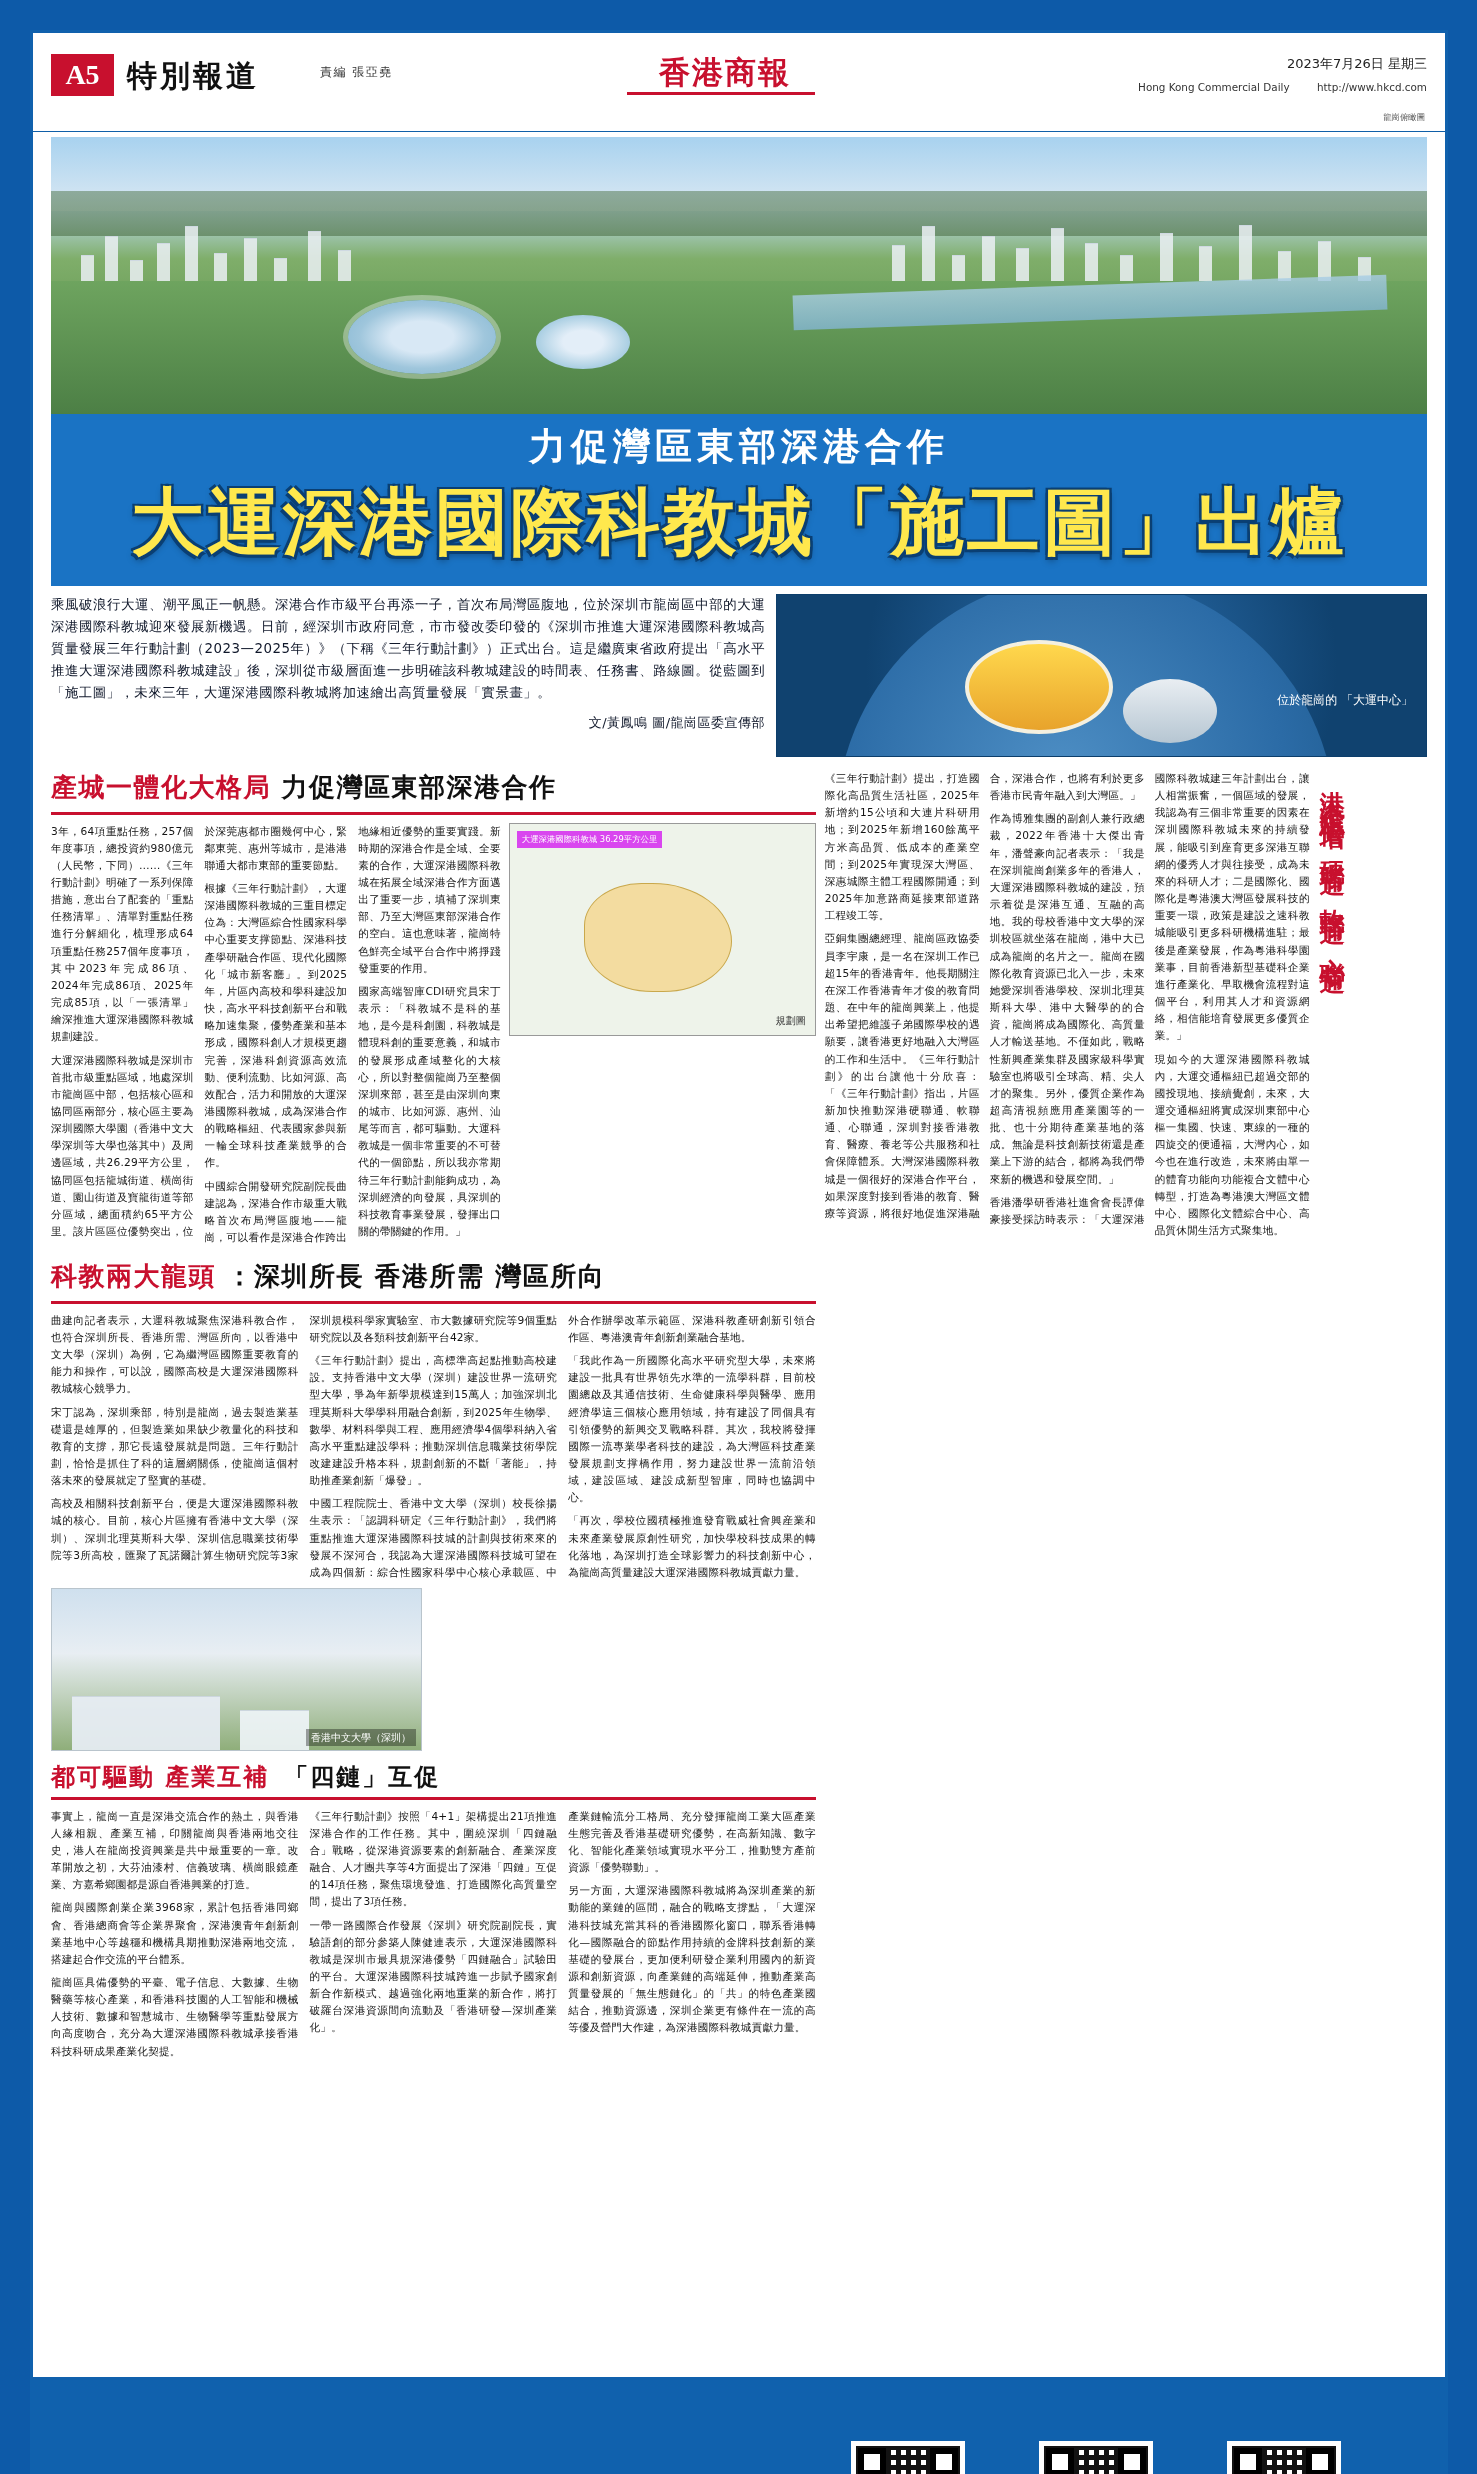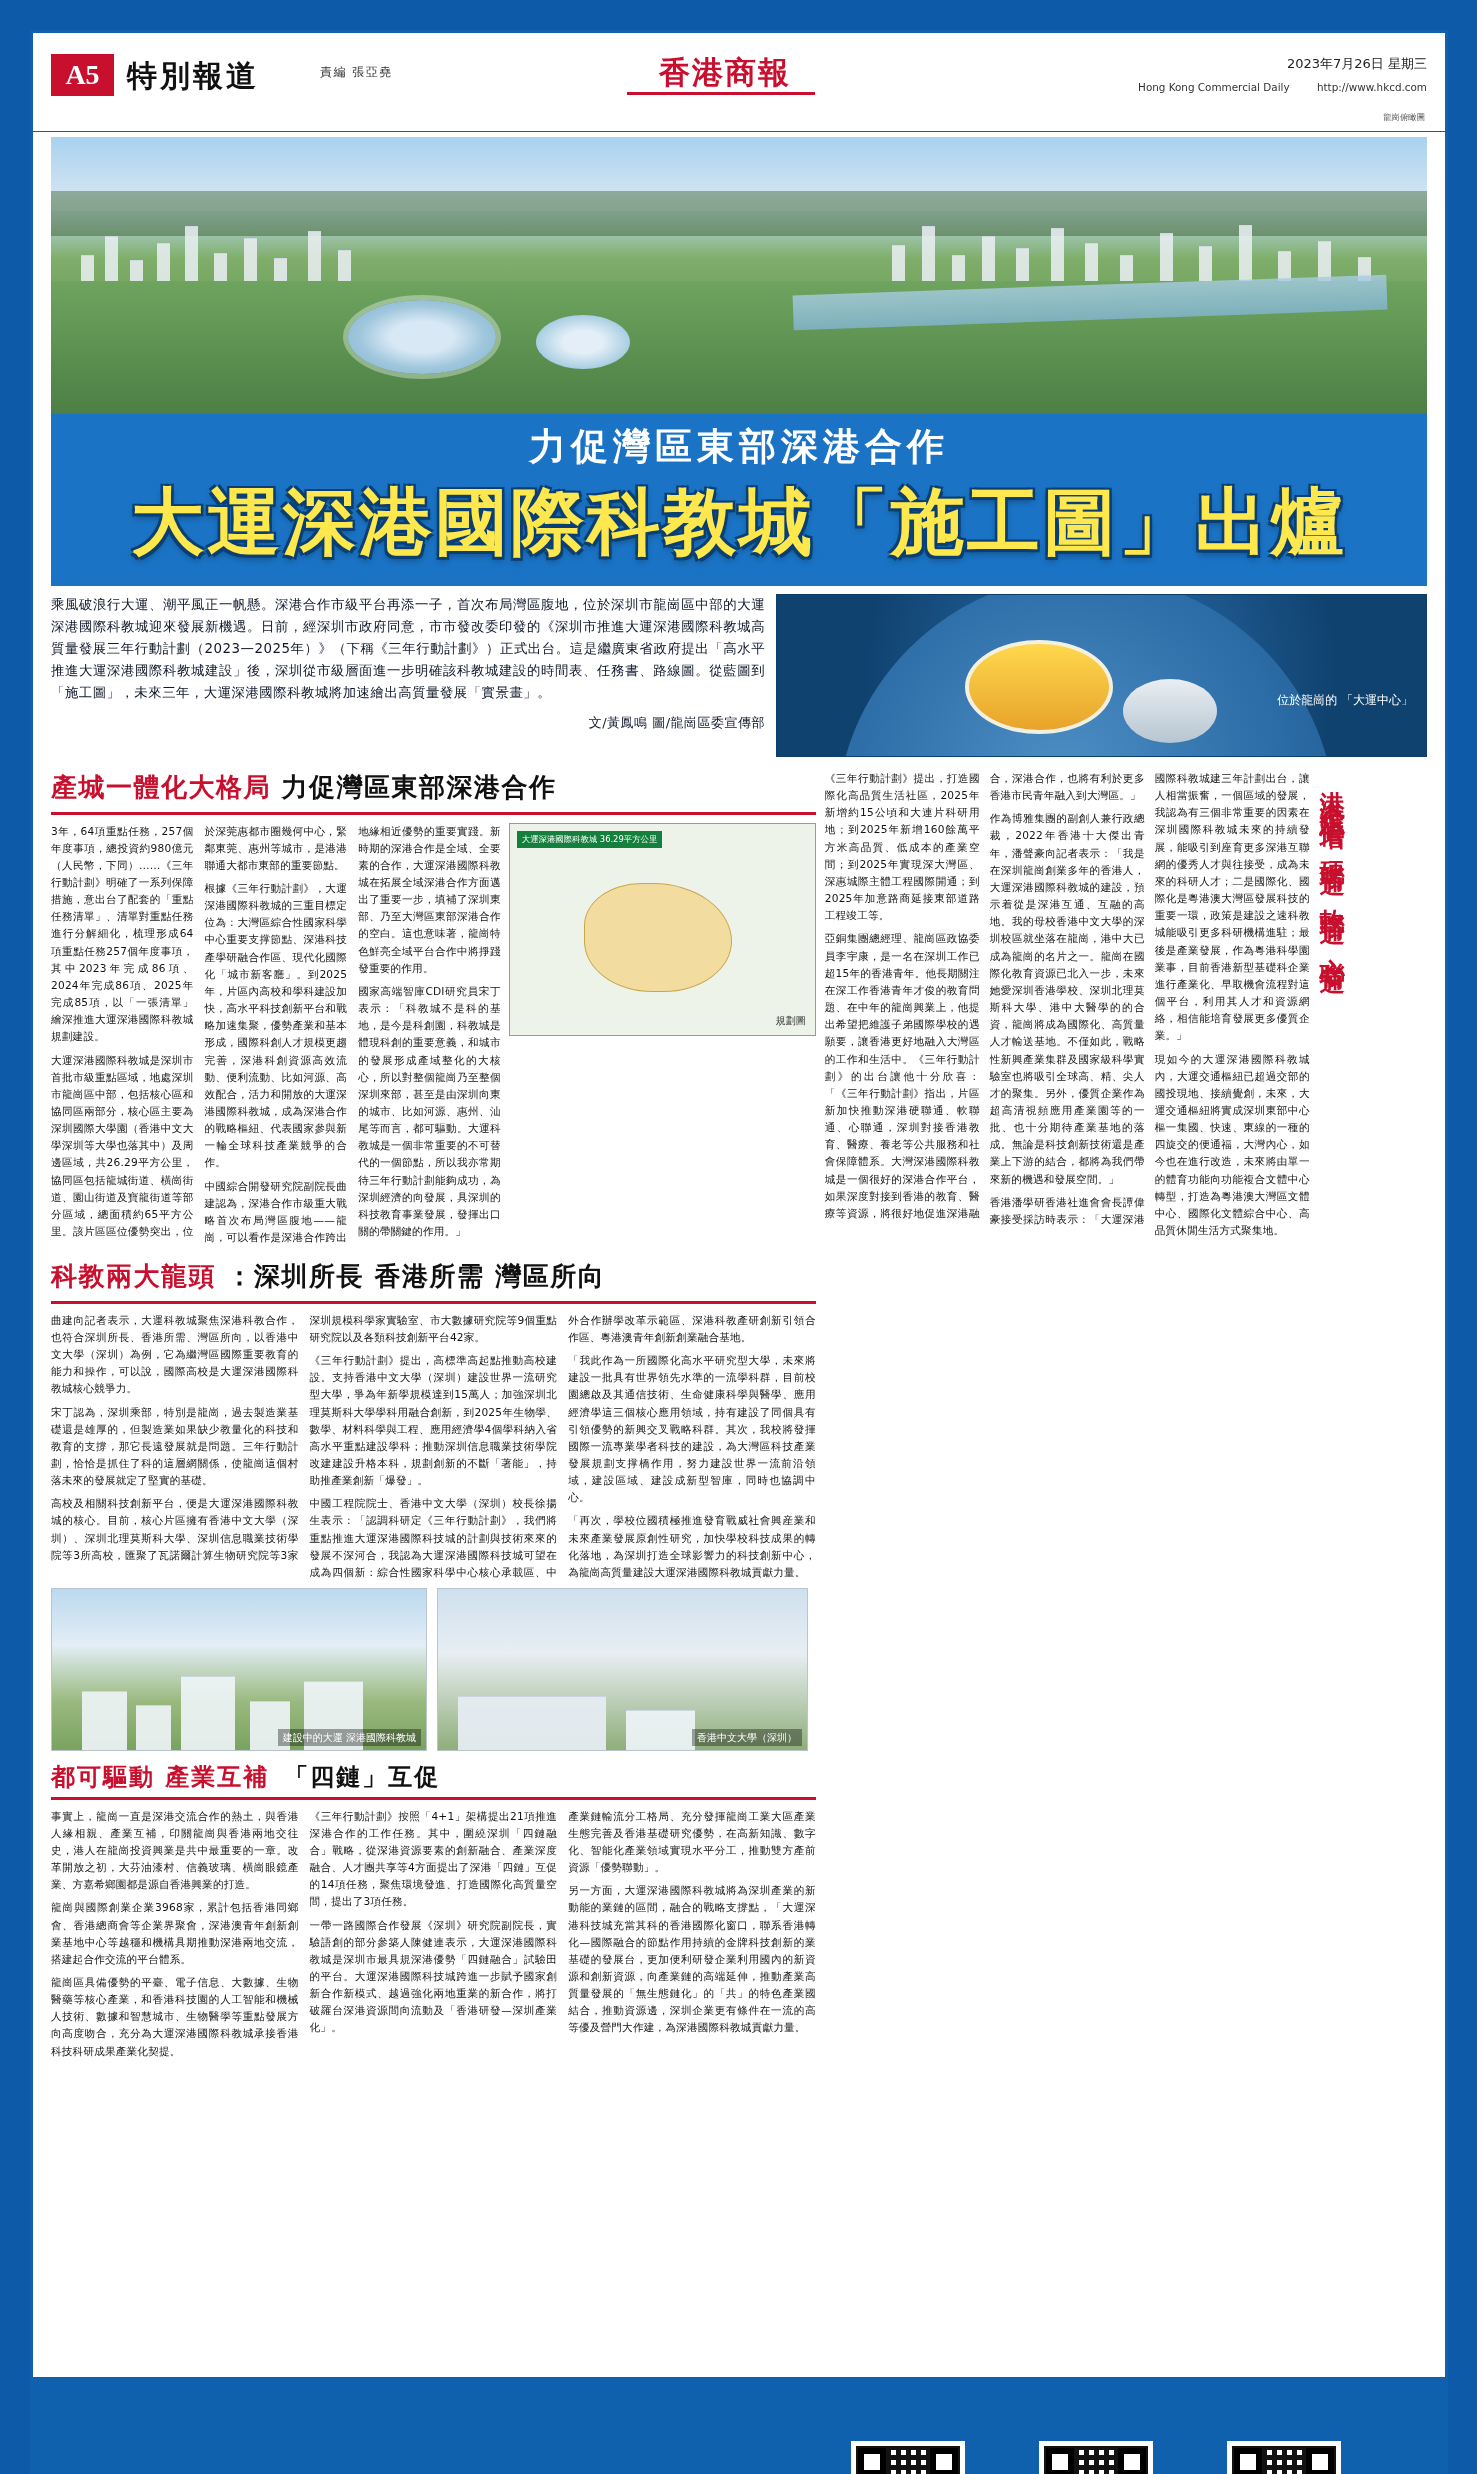--- a/index.html
+++ b/index.html
@@ -155,21 +155,21 @@
   p.txt {
     font-size:10.6px; line-height:1.62; color:#141414; text-align:justify;
     margin:0 0 6px 0; letter-spacing:0.2px;
     font-family:"DejaVu Sans", sans-serif;
   }
   .map-box {
     width:307px; height:213px; border:1px solid #999; background:#eef3ea;
     position:relative; float:right; margin:0 0 6px 8px;
   }
   .map-box .redlabel {
-    position:absolute; left:7px; top:7px; background:#15803d; color:#fff;
+    position:absolute; left:7px; top:7px; background:#d946ef; color:#fff;
     font-size:8.4px; padding:3px 5px; line-height:1.35;
   }
   .map-box .blob {
     position:absolute; left:74px; top:59px; width:148px; height:109px;
     background:#f3dca0; border:1px solid #c9a84c; border-radius:42% 58% 50% 50%;
   }
   .map-box .cap {
     position:absolute; right:9px; bottom:7px; font-size:10px; color:#333;
   }
   .photo {
@@ -329,28 +329,20 @@
         <p class="txt">曲建向記者表示，大運科教城聚焦深港科教合作，也符合深圳所長、香港所需、灣區所向，以香港中文大學（深圳）為例，它為繼灣區國際重要教育的能力和操作，可以說，國際高校是大運深港國際科教城核心競爭力。</p>
         <p class="txt">宋丁認為，深圳乘部，特別是龍崗，過去製造業基礎還是雄厚的，但製造業如果缺少教量化的科技和教育的支撐，那它長遠發展就是問題。三年行動計劃，恰恰是抓住了科的這層網關係，使龍崗這個村落未來的發展就定了堅實的基礎。</p>
         <p class="txt">高校及相關科技創新平台，便是大運深港國際科教城的核心。目前，核心片區擁有香港中文大學（深圳）、深圳北理莫斯科大學、深圳信息職業技術學院等3所高校，匯聚了瓦諾爾計算生物研究院等3家深圳規模科學家實驗室、市大數據研究院等9個重點研究院以及各類科技創新平台42家。</p>
         <p class="txt">《三年行動計劃》提出，高標準高起點推動高校建設。支持香港中文大學（深圳）建設世界一流研究型大學，爭為年新學規模達到15萬人；加強深圳北理莫斯科大學學科用融合創新，到2025年生物學、數學、材料科學與工程、應用經濟學4個學科納入省高水平重點建設學科；推動深圳信息職業技術學院改建建設升格本科，規劃創新的不斷「著能」，持助推產業創新「爆發」。</p>
         <p class="txt">中國工程院院士、香港中文大學（深圳）校長徐揚生表示：「認調科研定《三年行動計劃》，我們將重點推進大運深港國際科技城的計劃與技術來來的發展不深河合，我認為大運深港國際科技城可望在成為四個新：綜合性國家科學中心核心承載區、中外合作辦學改革示範區、深港科教產研創新引領合作區、粵港澳青年創新創業融合基地。</p>
         <p class="txt">「我此作為一所國際化高水平研究型大學，未來將建設一批具有世界領先水準的一流學科群，目前校園總啟及其通信技術、生命健康科學與醫學、應用經濟學這三個核心應用領域，持有建設了同個具有引領優勢的新興交叉戰略科群。其次，我校將發揮國際一流專業學者科技的建設，為大灣區科技產業發展規劃支撑橋作用，努力建設世界一流前沿領域，建設區域、建設成新型智庫，同時也協調中心。</p>
         <p class="txt">「再次，學校位國積極推進發育戰威社會興産業和未來產業發展原創性研究，加快學校科技成果的轉化落地，為深圳打造全球影響力的科技創新中心，為龍崗高質量建設大運深港國際科教城貢獻力量。</p>
       </div>
 
       <div style="display:flex; gap:10px; margin-top:7px;">
-        <div class="photo campus" style="width:376px;height:163px">
-          <div class="bld" style="left:30px;width:45px;height:59px"></div>
-          <div class="bld" style="left:84px;width:35px;height:45px"></div>
-          <div class="bld" style="left:129px;width:54px;height:74px"></div>
-          <div class="bld" style="left:198px;width:40px;height:49px"></div>
-          <div class="bld" style="left:252px;width:59px;height:69px"></div>
-          <div class="cap">建設中的大運 深港國際科教城</div>
-        </div>
         <div class="photo sign" style="width:371px;height:163px">
           <div class="bld" style="left:20px;width:148px;height:54px;background:rgba(230,236,242,.95)"></div>
           <div class="bld" style="left:188px;width:69px;height:40px"></div>
           <div class="cap">香港中文大學（深圳）</div>
         </div>
       </div>
 
       <div class="mid-heads">
         <span class="h-red">都可驅動  產業互補</span>
         <span class="h-blk">「四鏈」互促</span>

